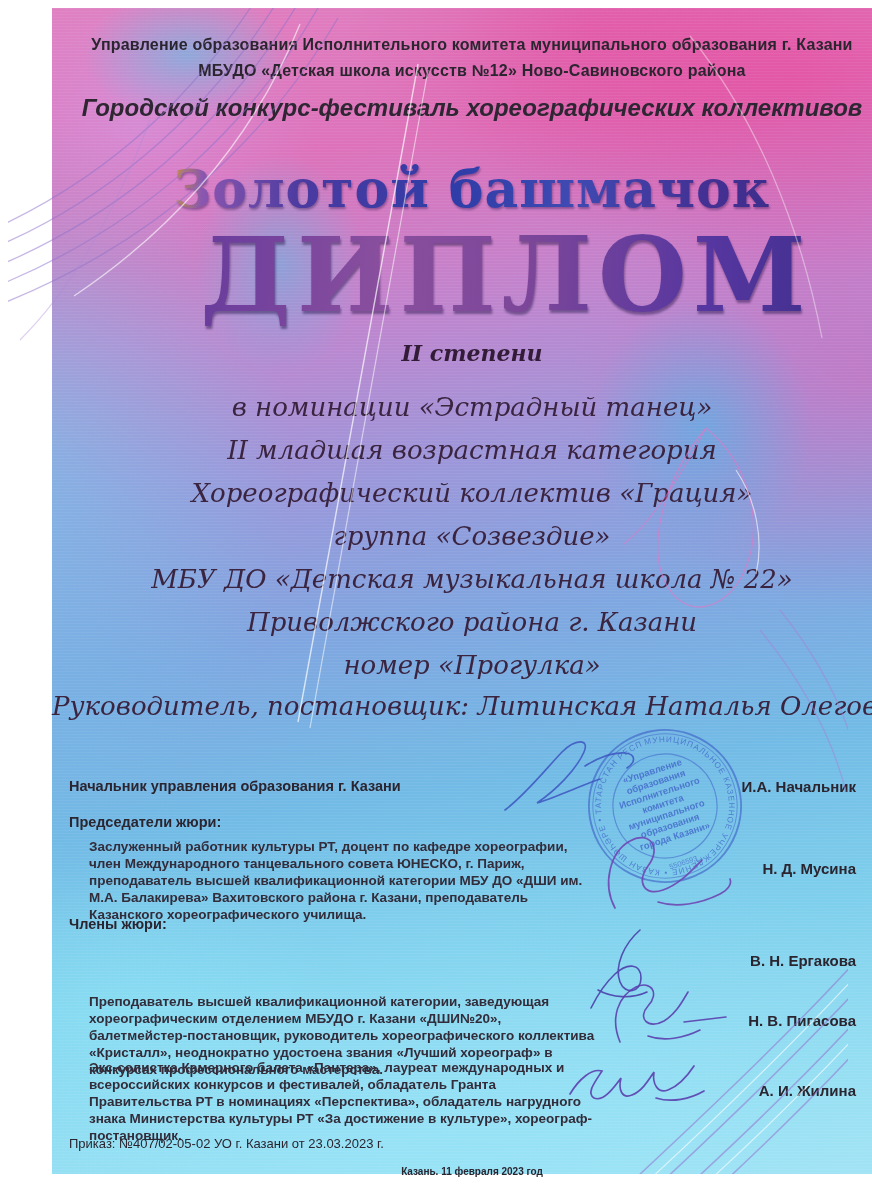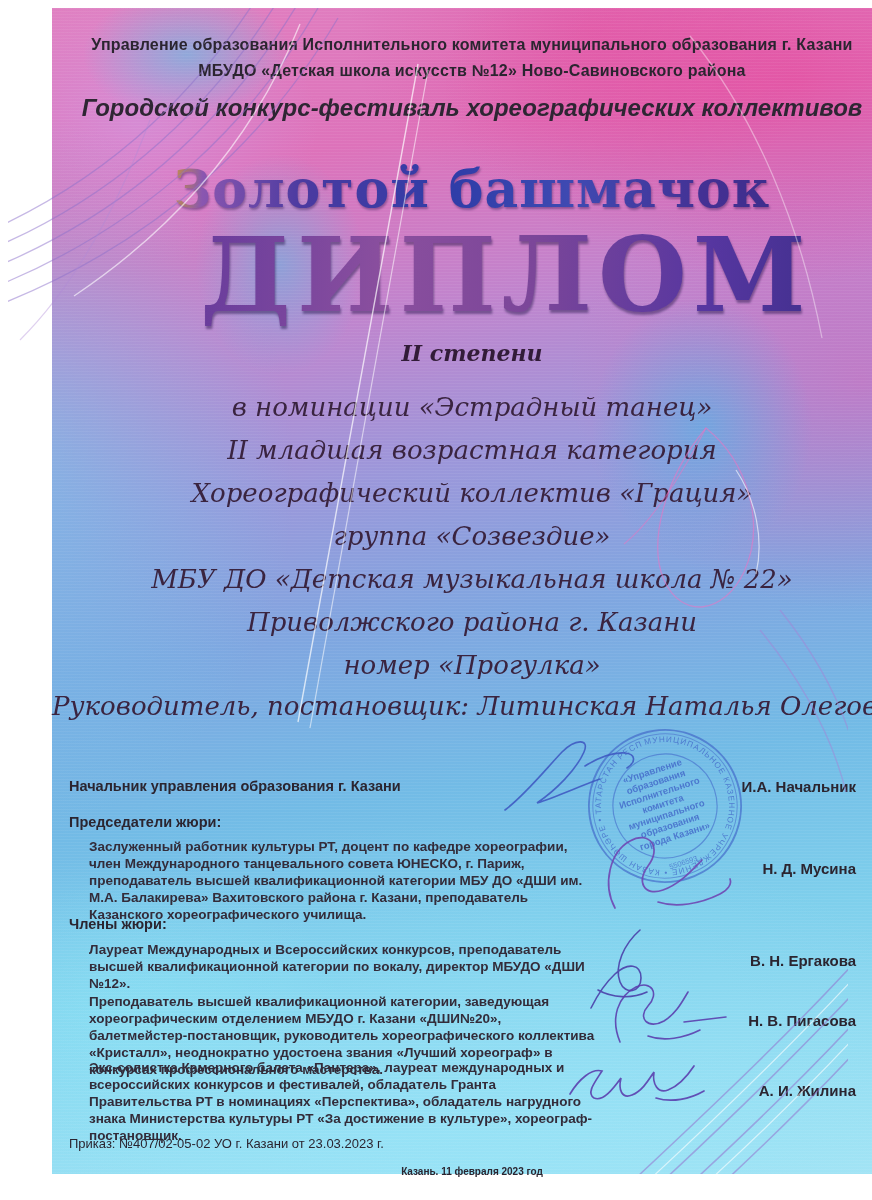--- a/index.html
+++ b/index.html
@@ -79,21 +79,20 @@
   <div class="txt ctr ital" style="top:683px;">Руководитель, постановщик: Литинская Наталья Олеговна</div>
 
   <div class="txt lbl" style="left:17px;top:770px;">Начальник управления образования г. Казани</div>
   <div class="txt nm" style="top:770px;">И.А. Начальник</div>
 
   <div class="txt lbl" style="left:17px;top:806px;">Председатели жюри:</div>
   <div class="txt bio" style="left:37px;top:831px;">Заслуженный работник культуры РТ, доцент по кафедре хореографии, член Международного танцевального совета ЮНЕСКО, г. Париж, преподаватель высшей квалификационной категории МБУ ДО «ДШИ им. М.А. Балакирева» Вахитовского района г. Казани, преподаватель Казанского хореографического училища.</div>
   <div class="txt nm" style="top:852px;">Н. Д. Мусина</div>
 
   <div class="txt lbl" style="left:17px;top:908px;">Члены жюри:</div>
-  <div class="txt bio" style="left:37px;top:934px;">Лауреат Международных и Всероссийских конкурсов, преподаватель высшей квалификационной категории по вокалу, директор МБУДО «ДШИ №12».</div>
   <div class="txt nm" style="top:944px;">В. Н. Ергакова</div>
 
   <div class="txt bio" style="left:37px;top:986px;">Преподаватель высшей квалификационной категории, заведующая хореографическим отделением МБУДО г. Казани «ДШИ№20», балетмейстер-постановщик, руководитель хореографического коллектива «Кристалл», неоднократно удостоена звания «Лучший хореограф» в конкурсах профессионального мастерства.</div>
   <div class="txt nm" style="top:1004px;">Н. В. Пигасова</div>
 
   <div class="txt bio" style="left:37px;top:1052px;">Экс-солистка Камерного балета «Пантера», лауреат международных и всероссийских конкурсов и фестивалей, обладатель Гранта Правительства РТ в номинациях «Перспектива», обладатель нагрудного знака Министерства культуры РТ «За достижение в культуре», хореограф-постановщик.</div>
   <div class="txt nm" style="top:1074px;">А. И. Жилина</div>
 
   <div class="txt order" style="left:17px;top:1128px;">Приказ: №407/02-05-02 УО г. Казани от 23.03.2023 г.</div>
   <div class="txt ctr pdate" style="top:1158px;">Казань. 11 февраля 2023 год</div>

